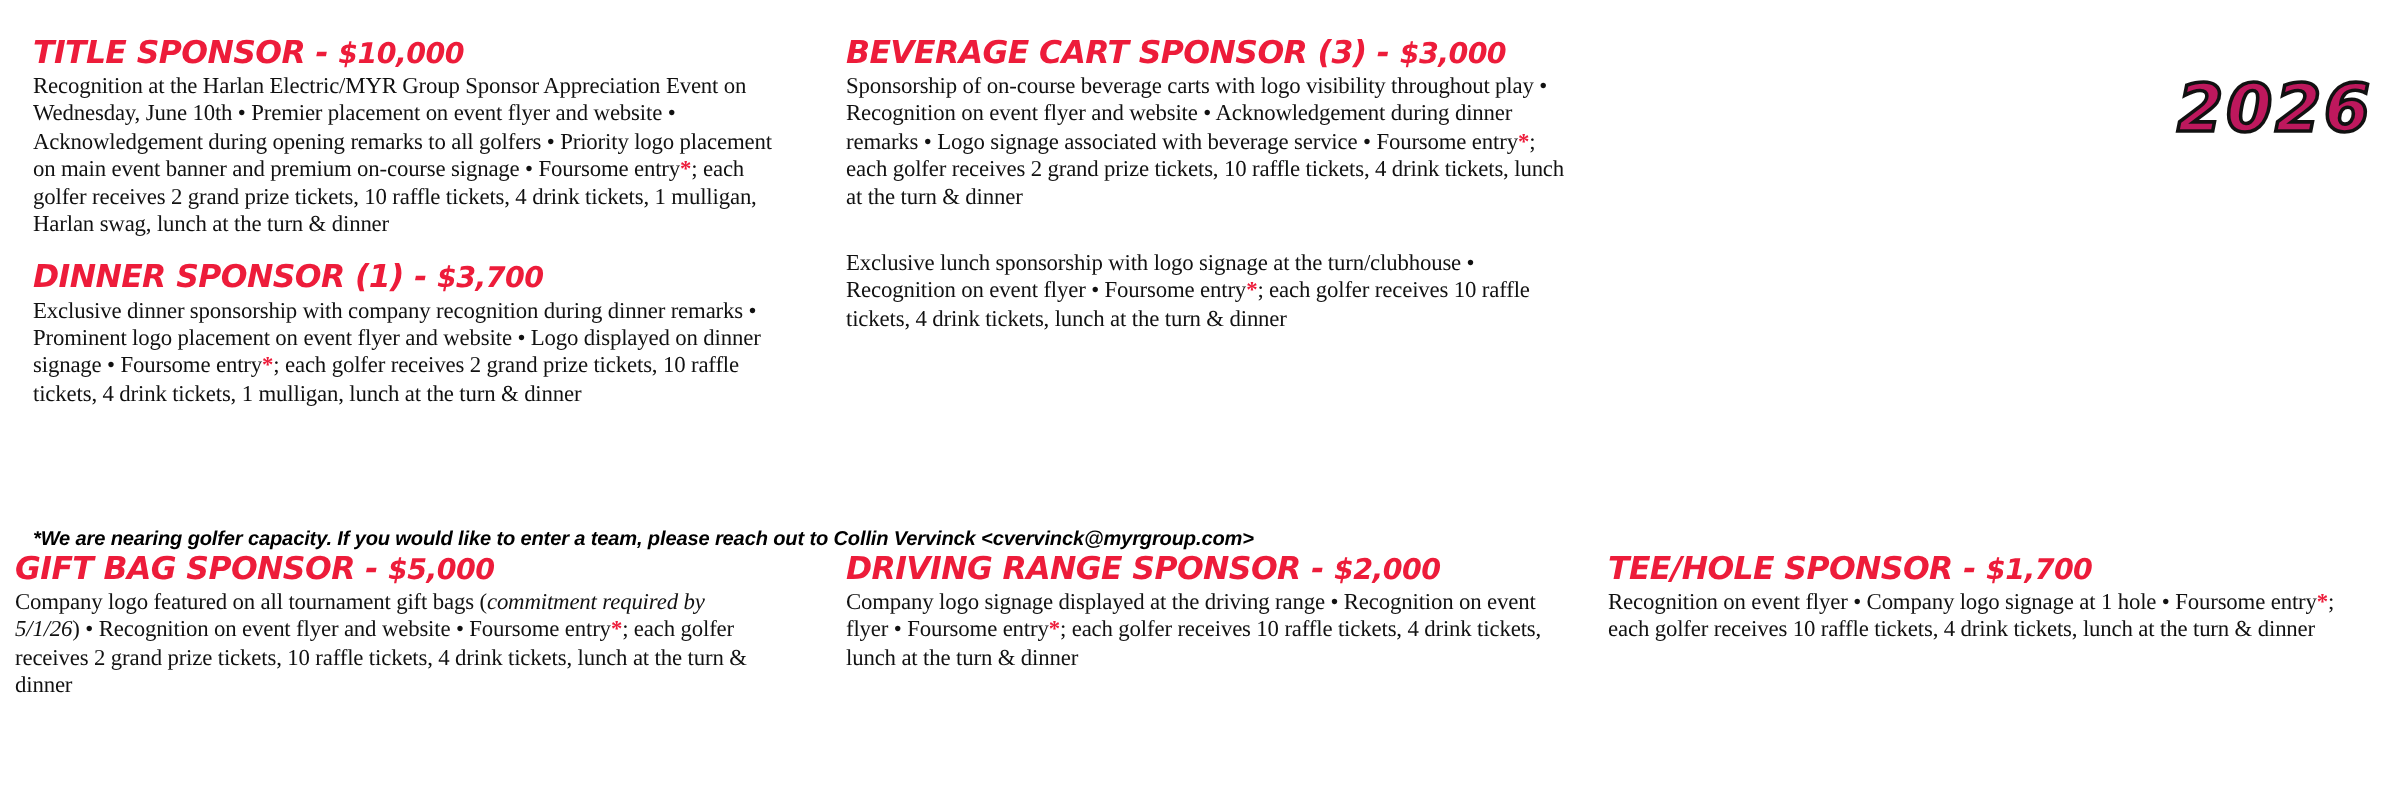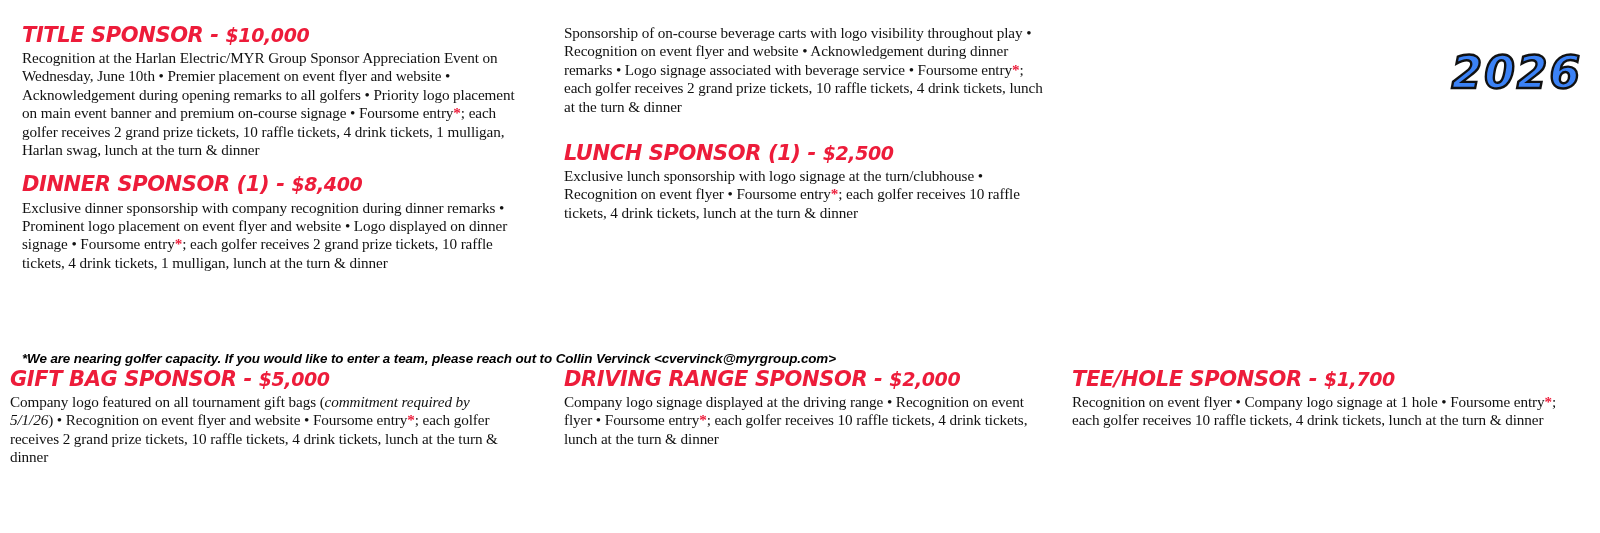--- a/index.html
+++ b/index.html
@@ -64,21 +64,21 @@
   .headline {
     position: absolute;
     right: 18px;
     top: 52px;
     width: 520px;
     text-align: right;
     font-family: "DejaVu Sans", sans-serif;
     font-weight: bold;
     font-style: italic;
     line-height: 0.96;
-    color: #3b82f6;
+    color: #be185d;
     -webkit-text-stroke: 2.4px #111111;
     letter-spacing: 2px;
   }
   .headline .line1 { font-size: 44px; display: block; }
   .headline .line2 { font-size: 44px; display: block; margin-top: 6px;}
   .headline .line3 { font-size: 44px; display: block; margin-top: 6px;}
 
   
   .footnote {
     position: absolute;
@@ -97,34 +97,34 @@
 <div class="page">
 
   <div class="col col-left">
 
     <div class="block">
       <h2 class="tier-title">TITLE SPONSOR - <span class="price">$10,000</span></h2>
       <p class="tier-body"><span>Recognition at the Harlan Electric/MYR Group Sponsor Appreciation Event on Wednesday, June 10th • Premier placement on event flyer and website • Acknowledgement during opening remarks to all golfers • Priority logo placement on main event banner and premium on-course signage • Foursome entry<span class="ast">*</span>; each golfer receives 2 grand prize tickets, 10 raffle tickets, 4 drink tickets, 1 mulligan, Harlan swag, lunch at the turn &amp; dinner</span></p>
     </div>
 
     <div class="block">
-      <h2 class="tier-title">DINNER SPONSOR (1) - <span class="price">$8,400</span></h2>
+      <h2 class="tier-title">DINNER SPONSOR (1) - <span class="price">$3,700</span></h2>
       <p class="tier-body"><span>Exclusive dinner sponsorship with company recognition during dinner remarks • Prominent logo placement on event flyer and website • Logo displayed on dinner signage • Foursome entry<span class="ast">*</span>; each golfer receives 2 grand prize tickets, 10 raffle tickets, 4 drink tickets, 1 mulligan, lunch at the turn &amp; dinner</span></p>
     </div>
 
   </div>
 
   <div class="col col-mid">
 
     <div class="block">
+      <h2 class="tier-title">BEVERAGE CART SPONSOR (3) - <span class="price">$3,000</span></h2>
       <p class="tier-body"><span>Sponsorship of on-course beverage carts with logo visibility throughout play • Recognition on event flyer and website • Acknowledgement during dinner remarks • Logo signage associated with beverage service • Foursome entry<span class="ast">*</span>; each golfer receives 2 grand prize tickets, 10 raffle tickets, 4 drink tickets, lunch at the turn &amp; dinner</span></p>
     </div>
 
     <div class="block" style="margin-top:26px;">
-      <h2 class="tier-title">LUNCH SPONSOR (1) - <span class="price">$2,500</span></h2>
       <p class="tier-body"><span>Exclusive lunch sponsorship with logo signage at the turn/clubhouse • Recognition on event flyer • Foursome entry<span class="ast">*</span>; each golfer receives 10 raffle tickets, 4 drink tickets, lunch at the turn &amp; dinner</span></p>
     </div>
 
   </div>
 
   <div class="headline">
     <span class="line1">2026</span>
   </div>
 
   <div class="col row-bottom-left">

